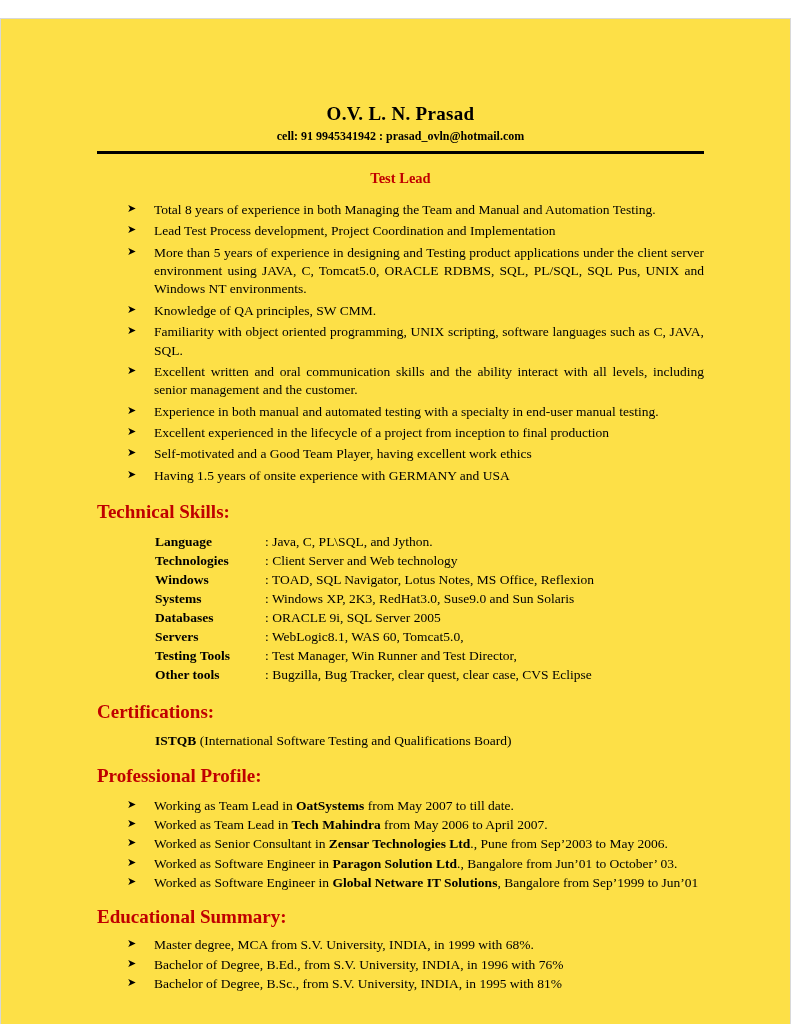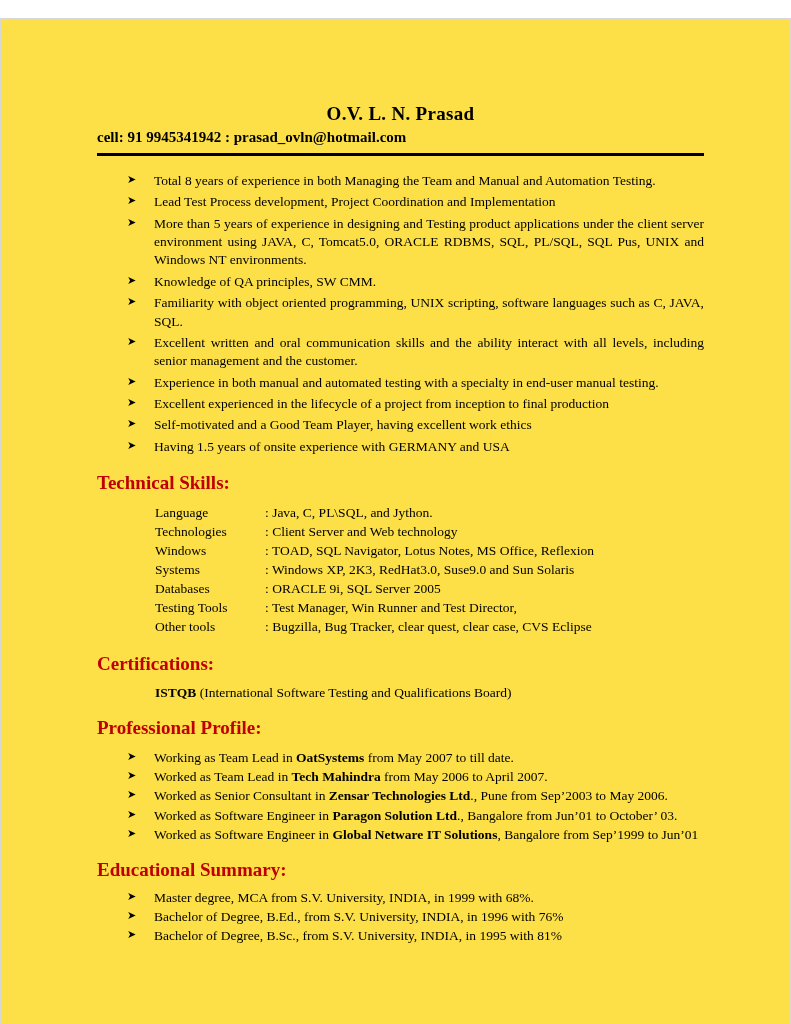--- a/index.html
+++ b/index.html
@@ -33,22 +33,22 @@
     box-sizing: border-box;
   }
   .name {
     text-align: center;
     font-size: 19px;
     font-weight: bold;
     letter-spacing: 0.3px;
     margin: 12px 0 4px 0;
   }
   .contact {
-    text-align: left;
-    font-size: 15px;
+    text-align: center;
+    font-size: 12px;
     font-weight: bold;
     margin-bottom: 7px;
   }
   .rule {
     height: 3px;
     background: #000000;
     margin: 0 0 16px 0;
   }
   .title {
     text-align: center;
@@ -97,20 +97,21 @@
     font-size: 13.5px;
   }
   table.skills td {
     padding: 0 0 1px 0;
     vertical-align: top;
     line-height: 1.33;
   }
   table.skills td.k {
     width: 106px;
     padding-right: 4px;
+    font-weight: bold;
   }
   table.skills td.v {
     white-space: nowrap;
   }
   .cert-line {
     margin-left: 58px;
     font-size: 13.5px;
     margin-bottom: 2px;
   }
   .cert-line b { font-weight: bold; }
@@ -121,20 +122,21 @@
 </head>
 <body>
 
 <div class="page">
   <div class="sheet">
 
     <div class="name">O.V. L. N. Prasad</div>
     <div class="contact">cell: 91 9945341942   :  prasad_ovln@hotmail.com</div>
     <div class="rule"></div>
 
+    <div class="title">Test Lead</div>
 
     <ul class="bullets" id="summary-list">
         <li>Total 8 years of experience in both Managing the Team and Manual and Automation Testing.</li>
         <li>Lead Test Process development, Project Coordination and Implementation</li>
         <li>More than 5 years of experience in designing and Testing  product  applications under the client server environment using JAVA, C, Tomcat5.0, ORACLE RDBMS, SQL, PL/SQL, SQL Pus, UNIX and Windows NT environments.</li>
         <li>Knowledge of QA principles, SW CMM.</li>
         <li>Familiarity with object oriented programming, UNIX scripting, software languages such as C, JAVA, SQL.</li>
         <li>Excellent written and oral communication skills and the ability interact with all levels, including senior management and the customer.</li>
         <li>Experience in both manual and automated testing with a specialty in end-user manual testing.</li>
         <li>Excellent experienced in the lifecycle of a project from inception to final production</li>
@@ -159,20 +161,24 @@
           </tr>
           <tr>
             <td class="k">Systems</td>
             <td class="v">: Windows XP, 2K3, RedHat3.0, Suse9.0 and Sun Solaris</td>
           </tr>
           <tr>
             <td class="k">Databases</td>
             <td class="v">: ORACLE 9i, SQL Server 2005</td>
           </tr>
           <tr>
+            <td class="k">Servers</td>
+            <td class="v">: WebLogic8.1, WAS 60, Tomcat5.0,</td>
+          </tr>
+          <tr>
             <td class="k">Testing Tools</td>
             <td class="v">: Test Manager, Win Runner and Test Director,</td>
           </tr>
           <tr>
             <td class="k">Other tools</td>
             <td class="v">: Bugzilla, Bug Tracker, clear quest, clear case, CVS Eclipse</td>
           </tr>
         </tbody>
     </table>
 

